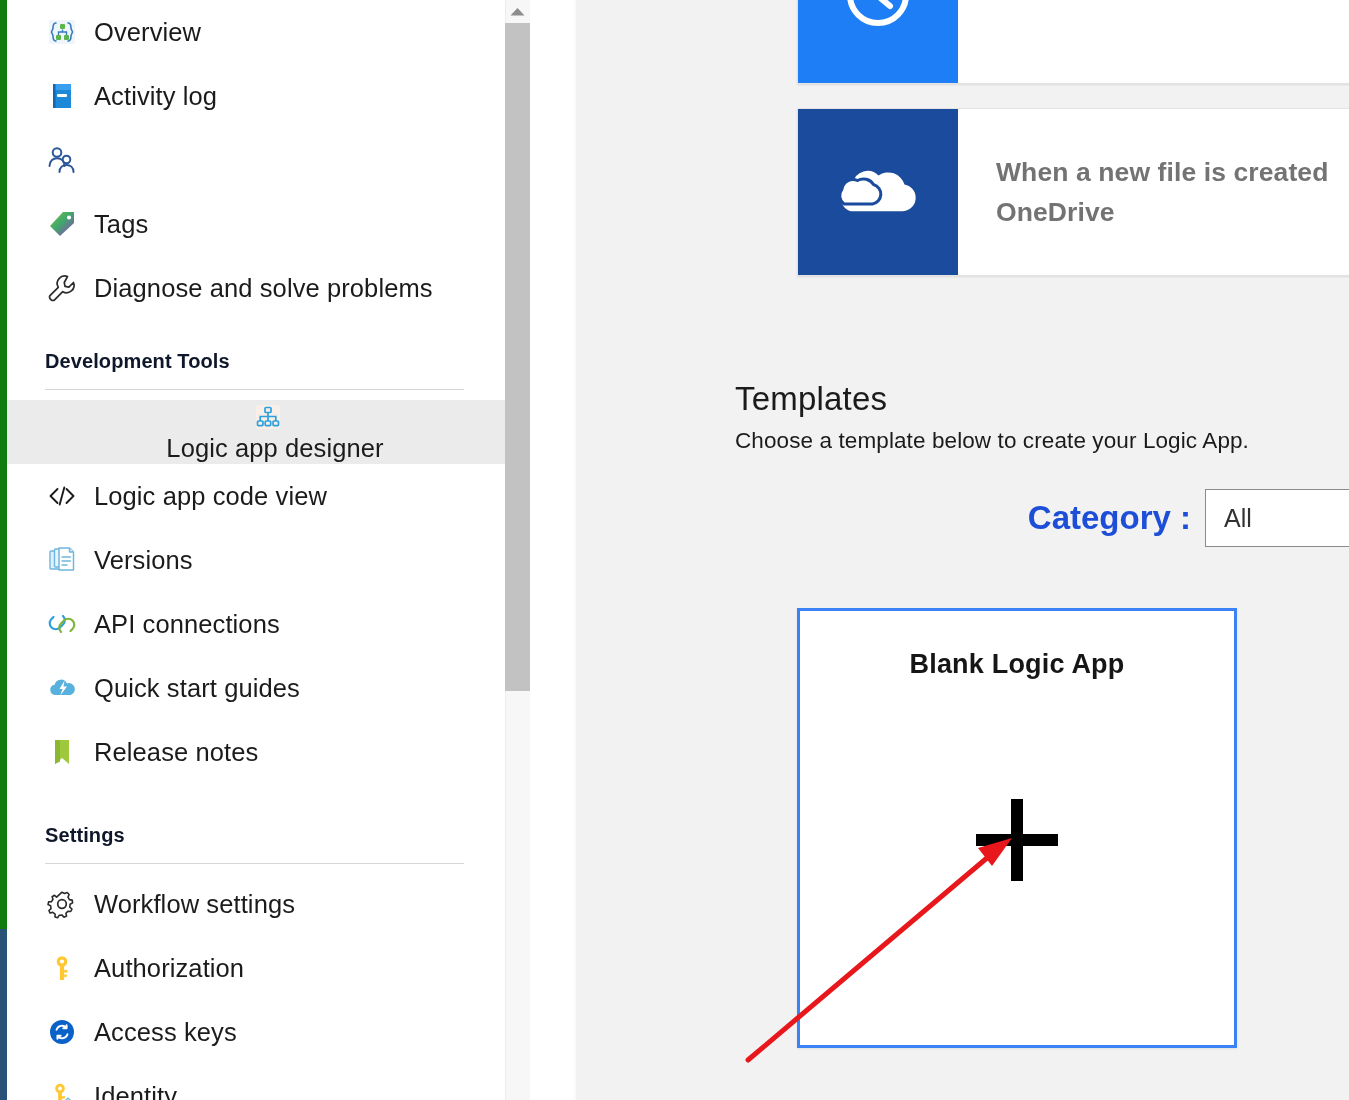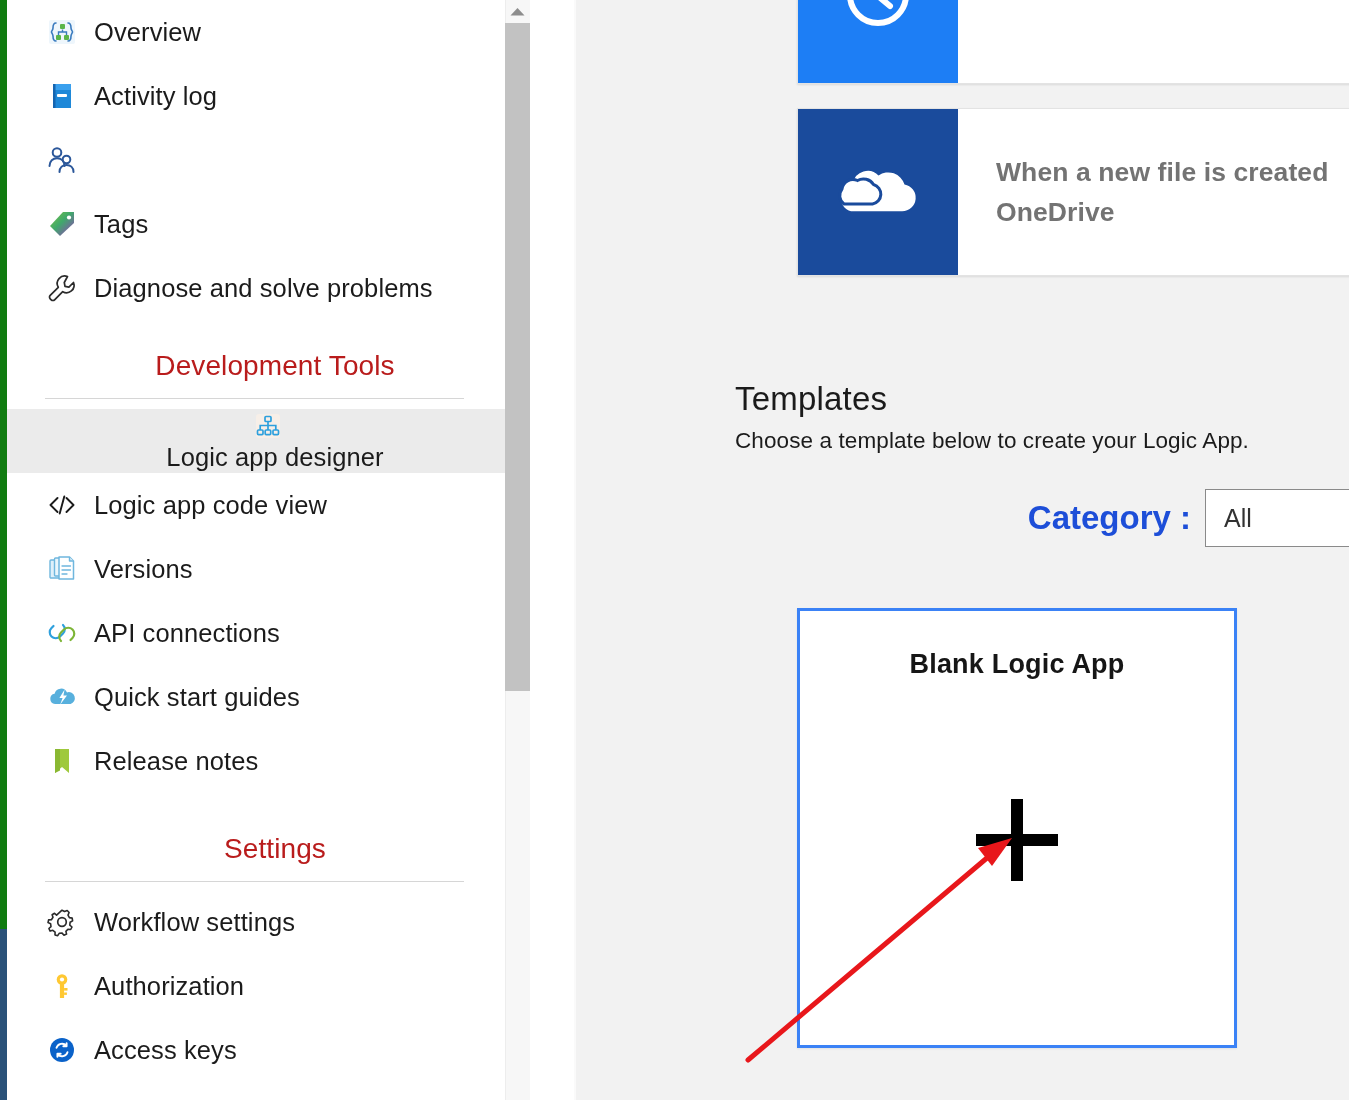--- a/index.html
+++ b/index.html
@@ -33,21 +33,20 @@
 
   
   .sidebar {
     position: absolute;
     left: 7px;
     top: 0;
     width: 567px;
     height: 1100px;
     background: #ffffff;
     overflow: hidden;
-    text-align: center;
   }
 
   .nav-item {
     position: relative;
     display: flex;
     align-items: center;
     height: 64px;
     padding-left: 38px;
     box-sizing: border-box;
     cursor: pointer;
@@ -71,23 +70,23 @@
     letter-spacing: .1px;
     white-space: nowrap;
   }
 
   .nav-section {
     padding-left: 38px;
     width: 498px;
     box-sizing: border-box;
   }
   .nav-section-title {
-    font-size: 28px;
-    font-weight: 400;
-    color: #b91c1c;
+    font-size: 20px;
+    font-weight: 700;
+    color: #0f172a;
     letter-spacing: .1px;
   }
   .nav-section-rule {
     height: 1px;
     background: #d6d6d6;
     margin-top: 16px;
     width: 419px;
   }
 
   

